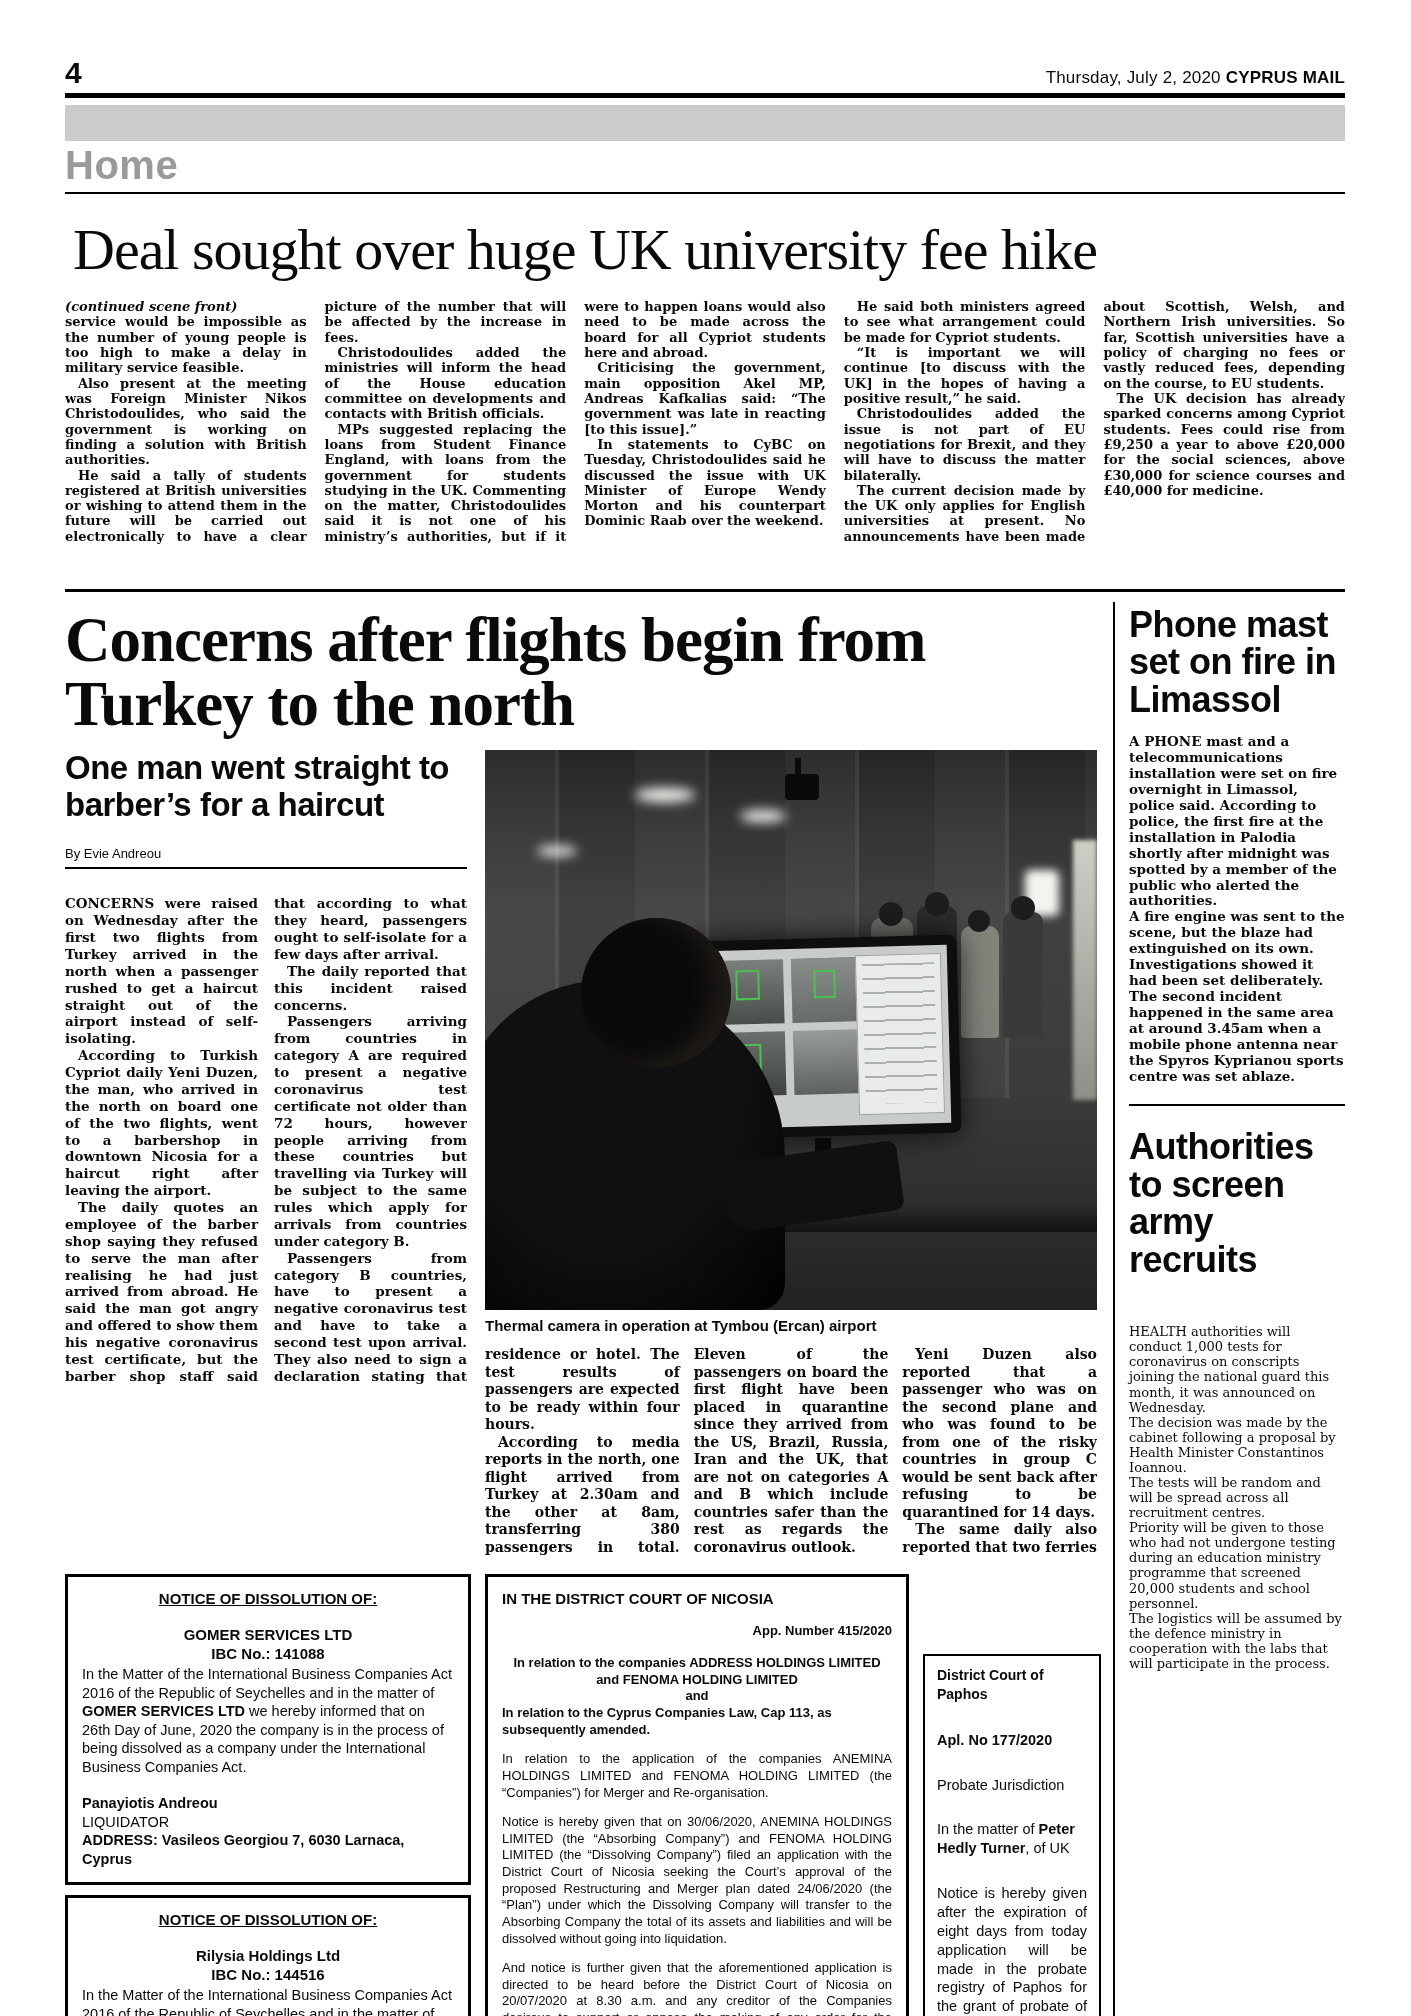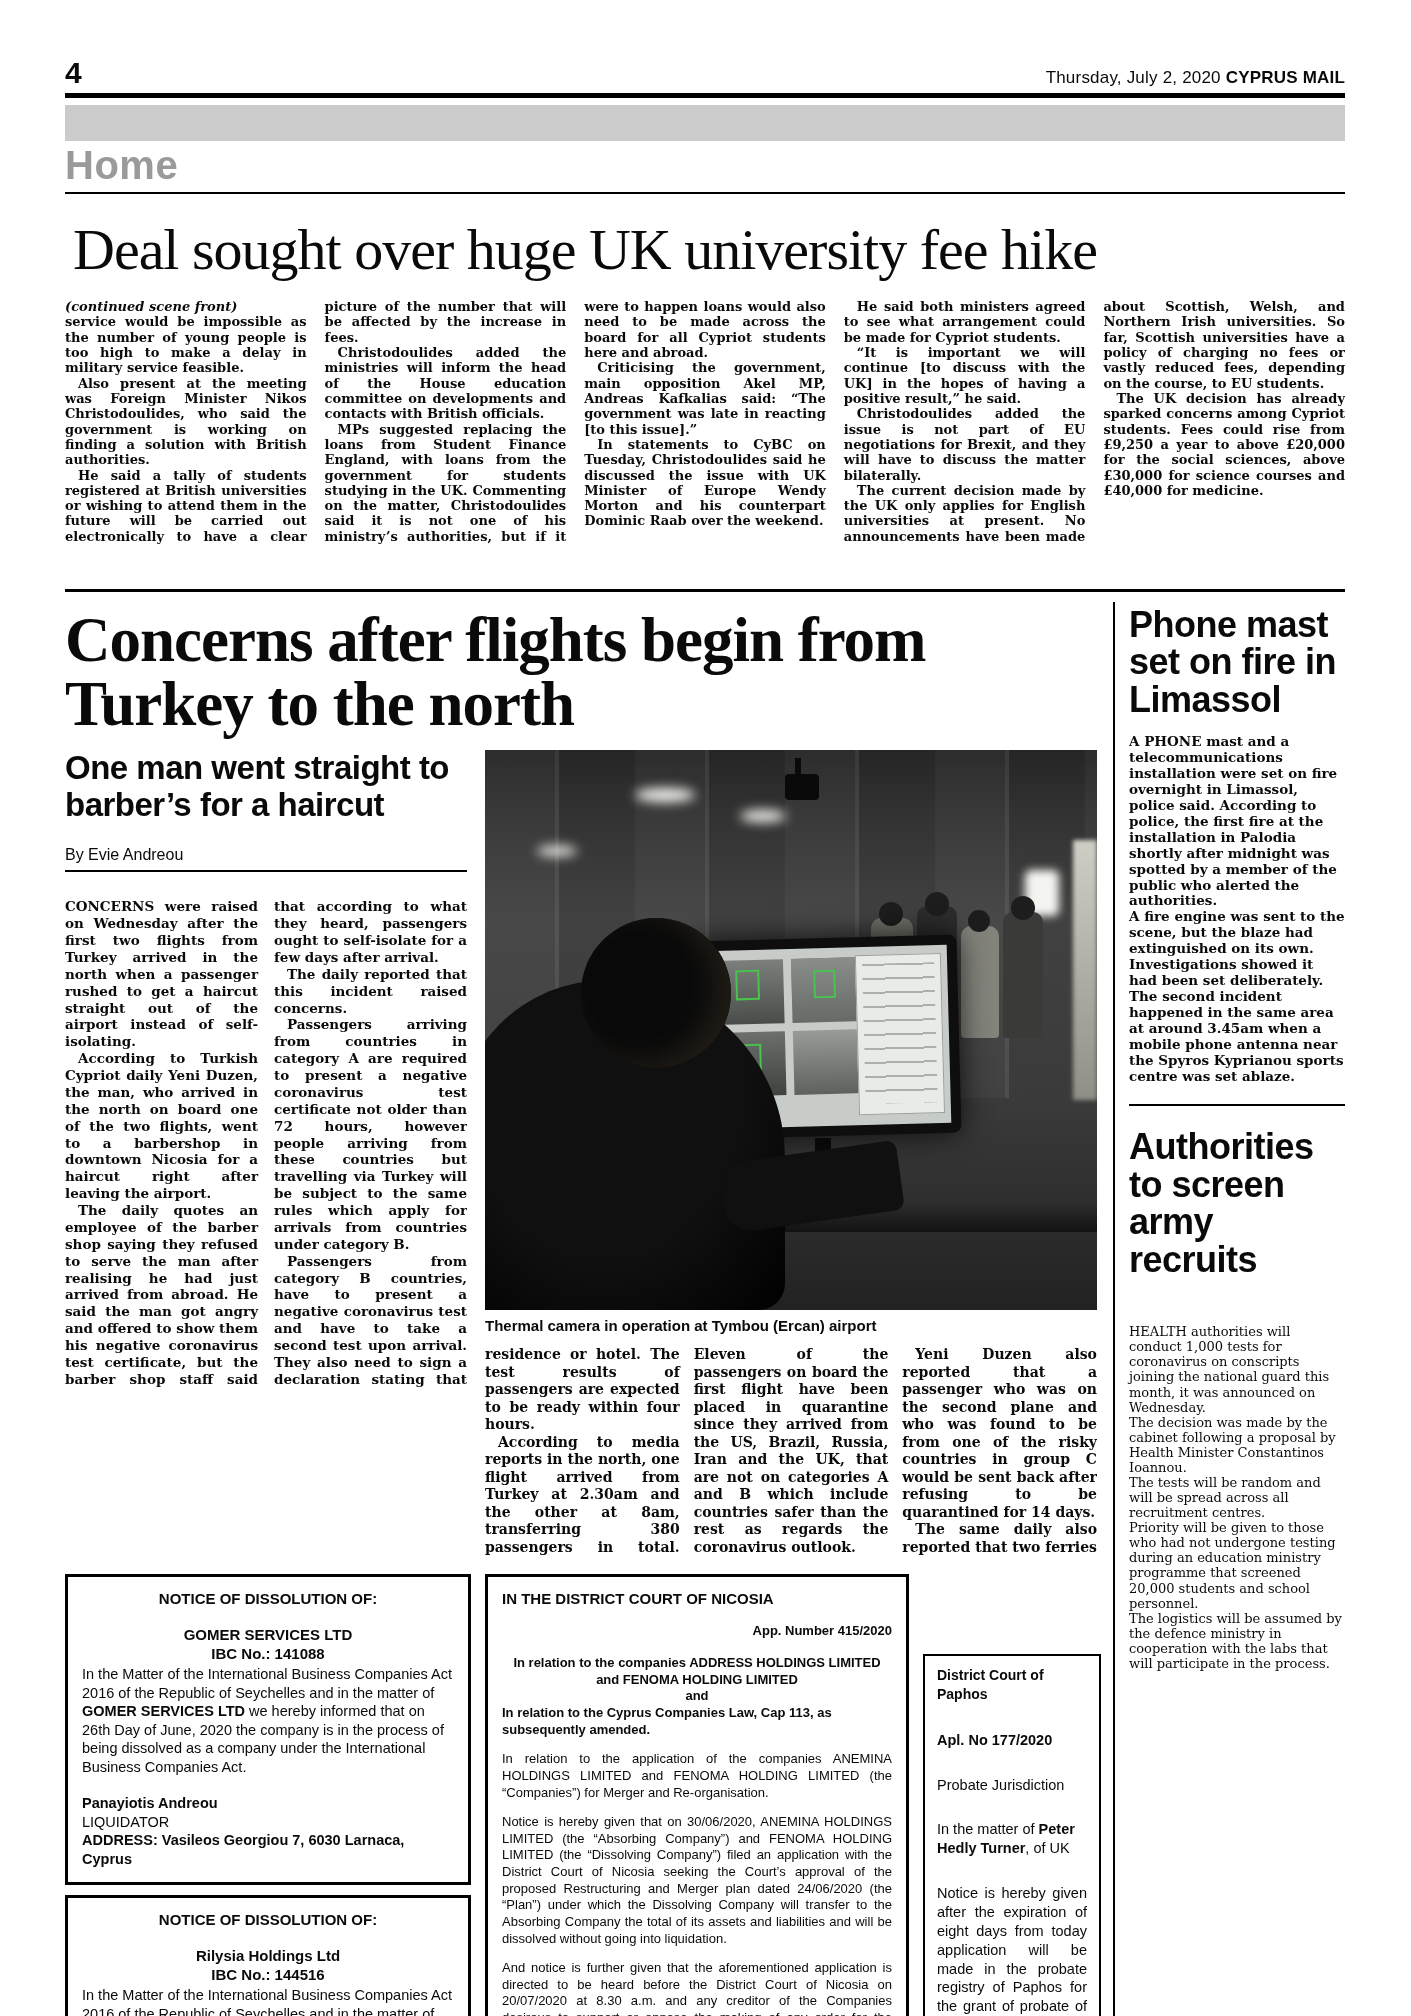--- a/index.html
+++ b/index.html
@@ -41,21 +41,21 @@
 
   
   .a2-head {
     font-family:"Liberation Serif", serif; font-weight:700;
     font-size:63px; line-height:1.02; letter-spacing:-1px; max-width:1010px;
     margin:6px 0 14px 0;
   }
   .a2-row { display:flex; gap:18px; }
   .a2-left { width:402px; flex:0 0 402px; }
   .a2-subhead { font-size:33px; font-weight:700; line-height:1.12; letter-spacing:-0.5px; margin-bottom:22px; }
-  .a2-byline { font-size:16px; margin-bottom:6px; }
+  .a2-byline { font-size:13px; margin-bottom:6px; }
   .byline-rule { height:2px; background:#000; margin-bottom:26px; }
   .a2-cols { column-count:2; column-gap:16px; height:500px; overflow:hidden;
              font-size:13.5px; line-height:1.25; }
   .a2-right { width:612px; flex:0 0 612px; }
   .caption { font-size:15px; font-weight:700; margin:7px 0 12px 0; }
   .a2-undercols { column-count:3; column-gap:14px; height:212px; overflow:hidden;
                   font-size:14px; line-height:1.25; }
 
   
   .photo { position:relative; width:612px; height:560px; background:#151515; overflow:hidden; }
@@ -113,21 +113,21 @@
   .ph-man-head { position:absolute; left:96px; top:168px; width:150px; height:150px;
     background:#0a0a0a; border-radius:50%; box-shadow:inset -18px -6px 24px #1f1b16; }
   .ph-arm { position:absolute; left:236px; top:402px; width:180px; height:70px;
     background:#101010; border-radius:30px 10px 10px 30px; transform:rotate(-8deg); }
 
   
   .notices-row { display:flex; gap:14px; margin-top:16px; align-items:flex-start; }
   .notices-col { width:406px; flex:0 0 406px; }
   .notice-box { border:3px solid #000; padding:12px 14px 14px 14px; font-size:14.5px; line-height:1.28; }
   .notice-box + .notice-box { margin-top:10px; }
-  .n-title { text-align:center; font-weight:700; font-size:15px; margin-bottom:16px; }
+  .n-title { text-align:center; font-weight:700; text-decoration:underline; font-size:15px; margin-bottom:16px; }
   .n-company { text-align:center; font-weight:700; font-size:15px; margin-top:14px; }
   .n-ibc { text-align:center; font-weight:700; font-size:15px; margin-bottom:2px; }
   .n-body { margin-top:2px; }
   .n-body b { font-weight:700; }
   .n-liq-name { font-weight:700; margin-top:18px; }
   .n-address { font-weight:700; }
   .court-box { width:424px; flex:0 0 424px; border:3px solid #000; padding:12px 14px; font-size:13px; line-height:1.28; }
   .c-title { font-weight:700; font-size:15px; }
   .c-app { text-align:right; font-weight:700; margin-top:14px; }
   .c-rel1 { text-align:center; font-weight:700; margin-top:16px; }

